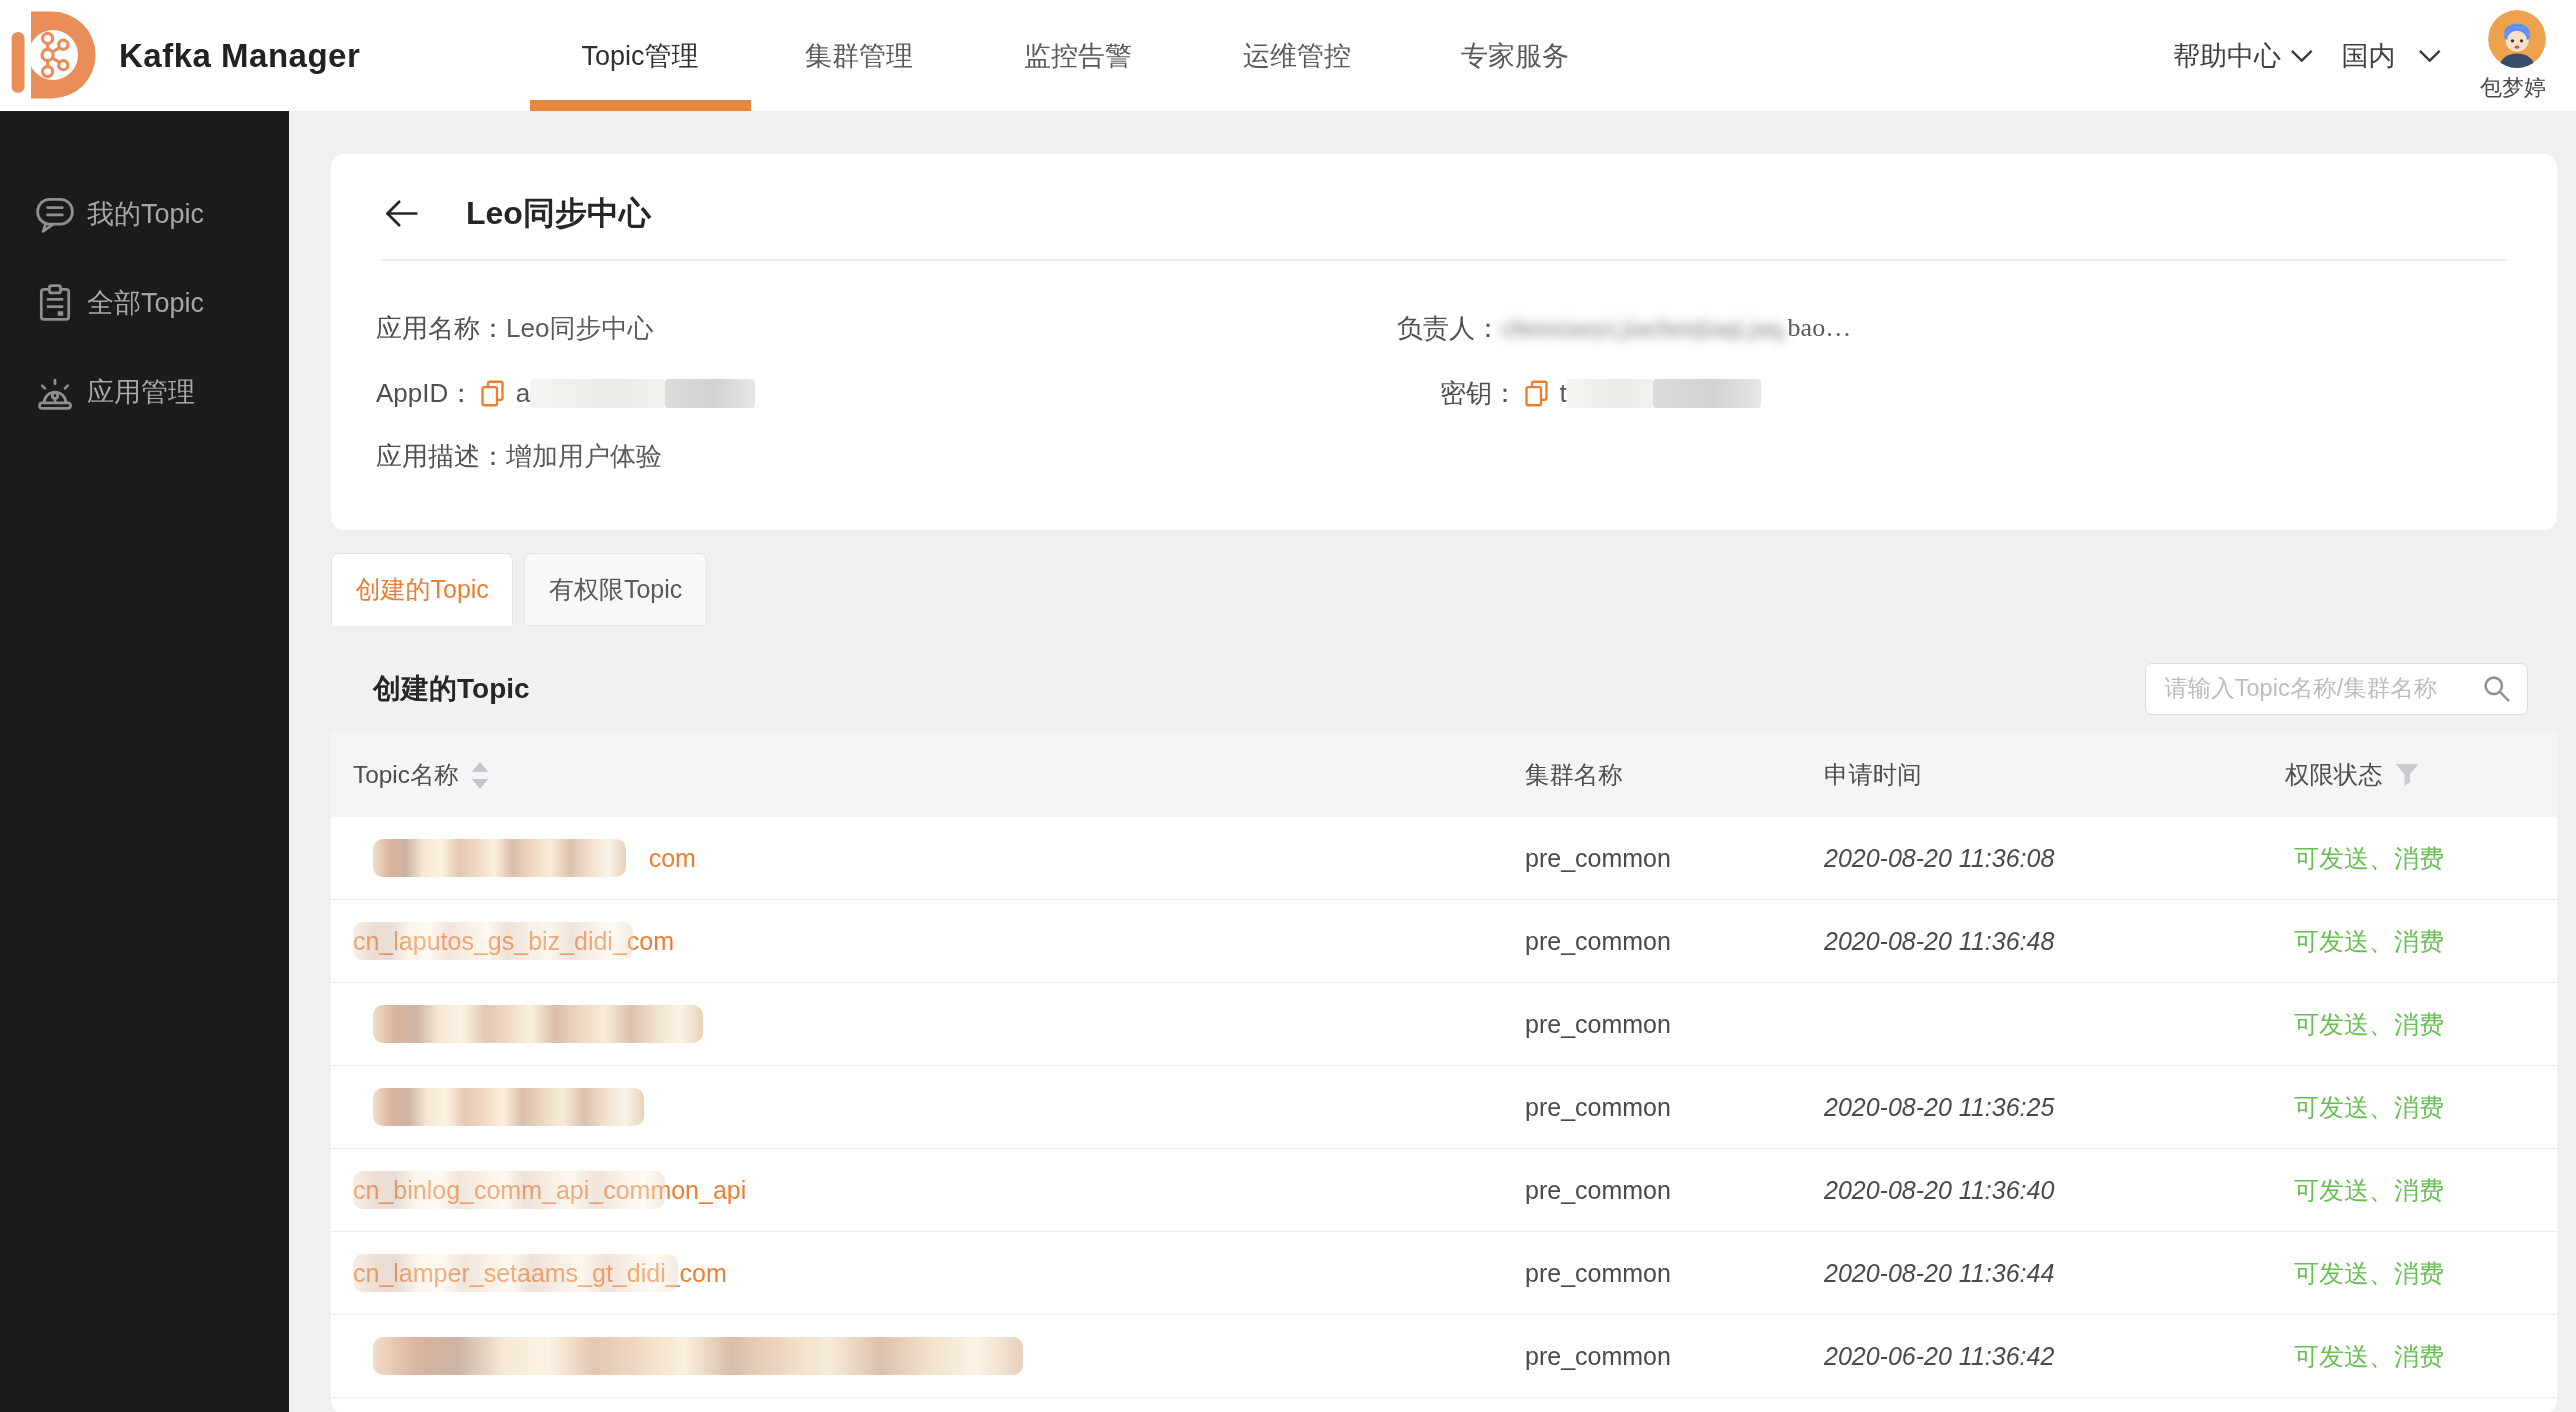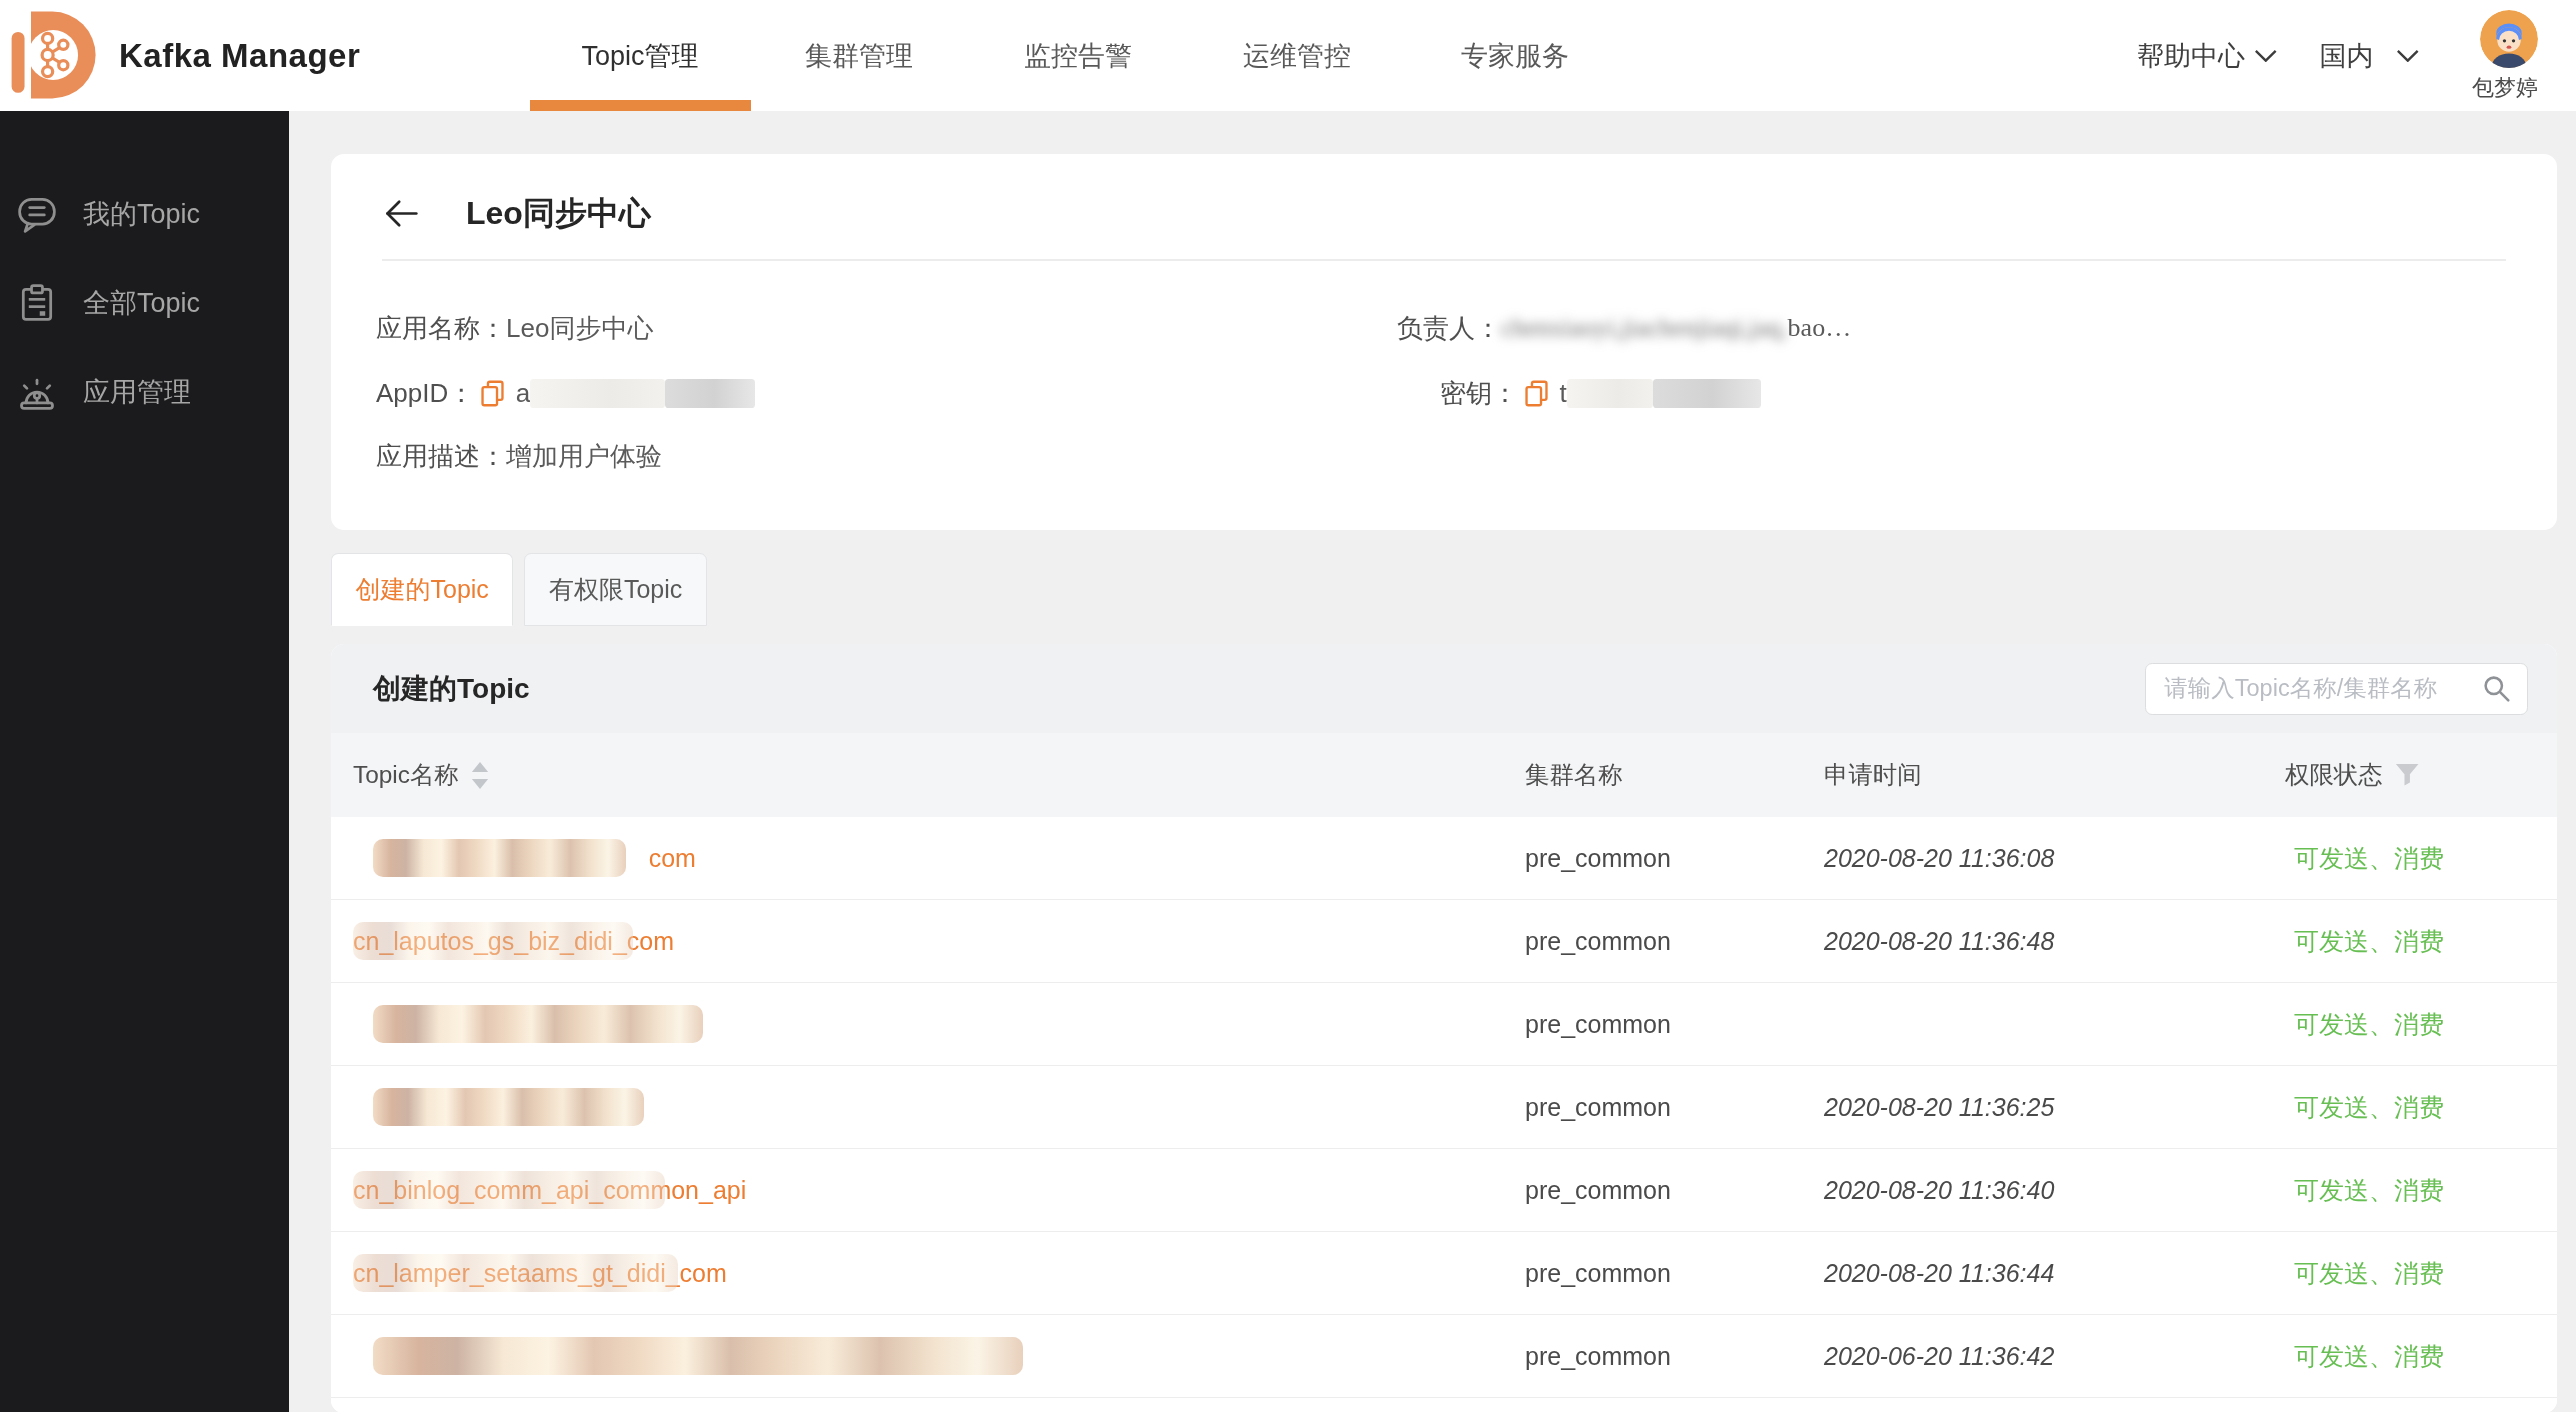--- a/index.html
+++ b/index.html
@@ -8,30 +8,30 @@
 
   
   .header{position:absolute;left:0;top:0;width:2576px;height:111px;background:#fff;z-index:6;}
   .logo{position:absolute;left:7.2px;top:7.2px;width:96px;height:96px;}
   .brand{position:absolute;left:119px;top:0;height:111px;display:flex;align-items:center;
          font-size:33px;font-weight:bold;color:#222;letter-spacing:0.5px;}
   .nav-item{position:absolute;top:0;height:111px;display:flex;align-items:center;
             font-size:27px;color:#595959;cursor:pointer;transform:translateX(-50%);}
   .nav-item.active{color:#303030;}
   .nav-bar{position:absolute;left:530px;top:100px;width:221px;height:11px;background:#e8883e;}
-  .hdr-right{position:absolute;right:38px;top:0;height:95px;display:flex;align-items:flex-start;gap:42px;}
+  .hdr-right{position:absolute;right:30px;top:0;height:95px;display:flex;align-items:flex-start;gap:28px;}
   .hdr-link{height:111px;display:flex;align-items:center;gap:9px;font-size:27px;color:#3f3f3f;cursor:pointer;}
   .userbox{display:flex;flex-direction:column;align-items:flex-end;padding-top:10px;cursor:pointer;margin-left:11px;}
   .avatar{width:58px;height:58px;border-radius:50%;overflow:hidden;}
   .username{font-size:22px;color:#4a4a4a;margin-top:4.5px;}
 
   
   .sidebar{position:absolute;left:0;top:111px;width:289px;height:1302px;background:#1b1b1d;
            box-sizing:border-box;padding-top:58px;z-index:5;}
-  .side-item{height:89px;display:flex;align-items:center;padding-left:16px;gap:25px;
+  .side-item{height:89px;display:flex;align-items:center;padding-left:34px;gap:11px;
              color:#a6a6a6;font-size:27px;cursor:pointer;}
   .side-icon{width:42px;height:42px;flex:0 0 42px;}
 
   
   .card{position:absolute;background:#fff;border-radius:13px;}
   .card1{left:331px;top:154px;width:2226px;height:376px;}
   .page-head{position:absolute;left:52px;top:27px;height:65px;display:flex;align-items:center;gap:47px;}
   .back-btn{width:36px;height:33px;cursor:pointer;display:flex;align-items:center;}
   .page-title{font-size:32px;font-weight:bold;color:#262626;}
   .hdiv{position:absolute;left:51px;right:51px;top:105px;height:1.8px;background:#ececec;}

